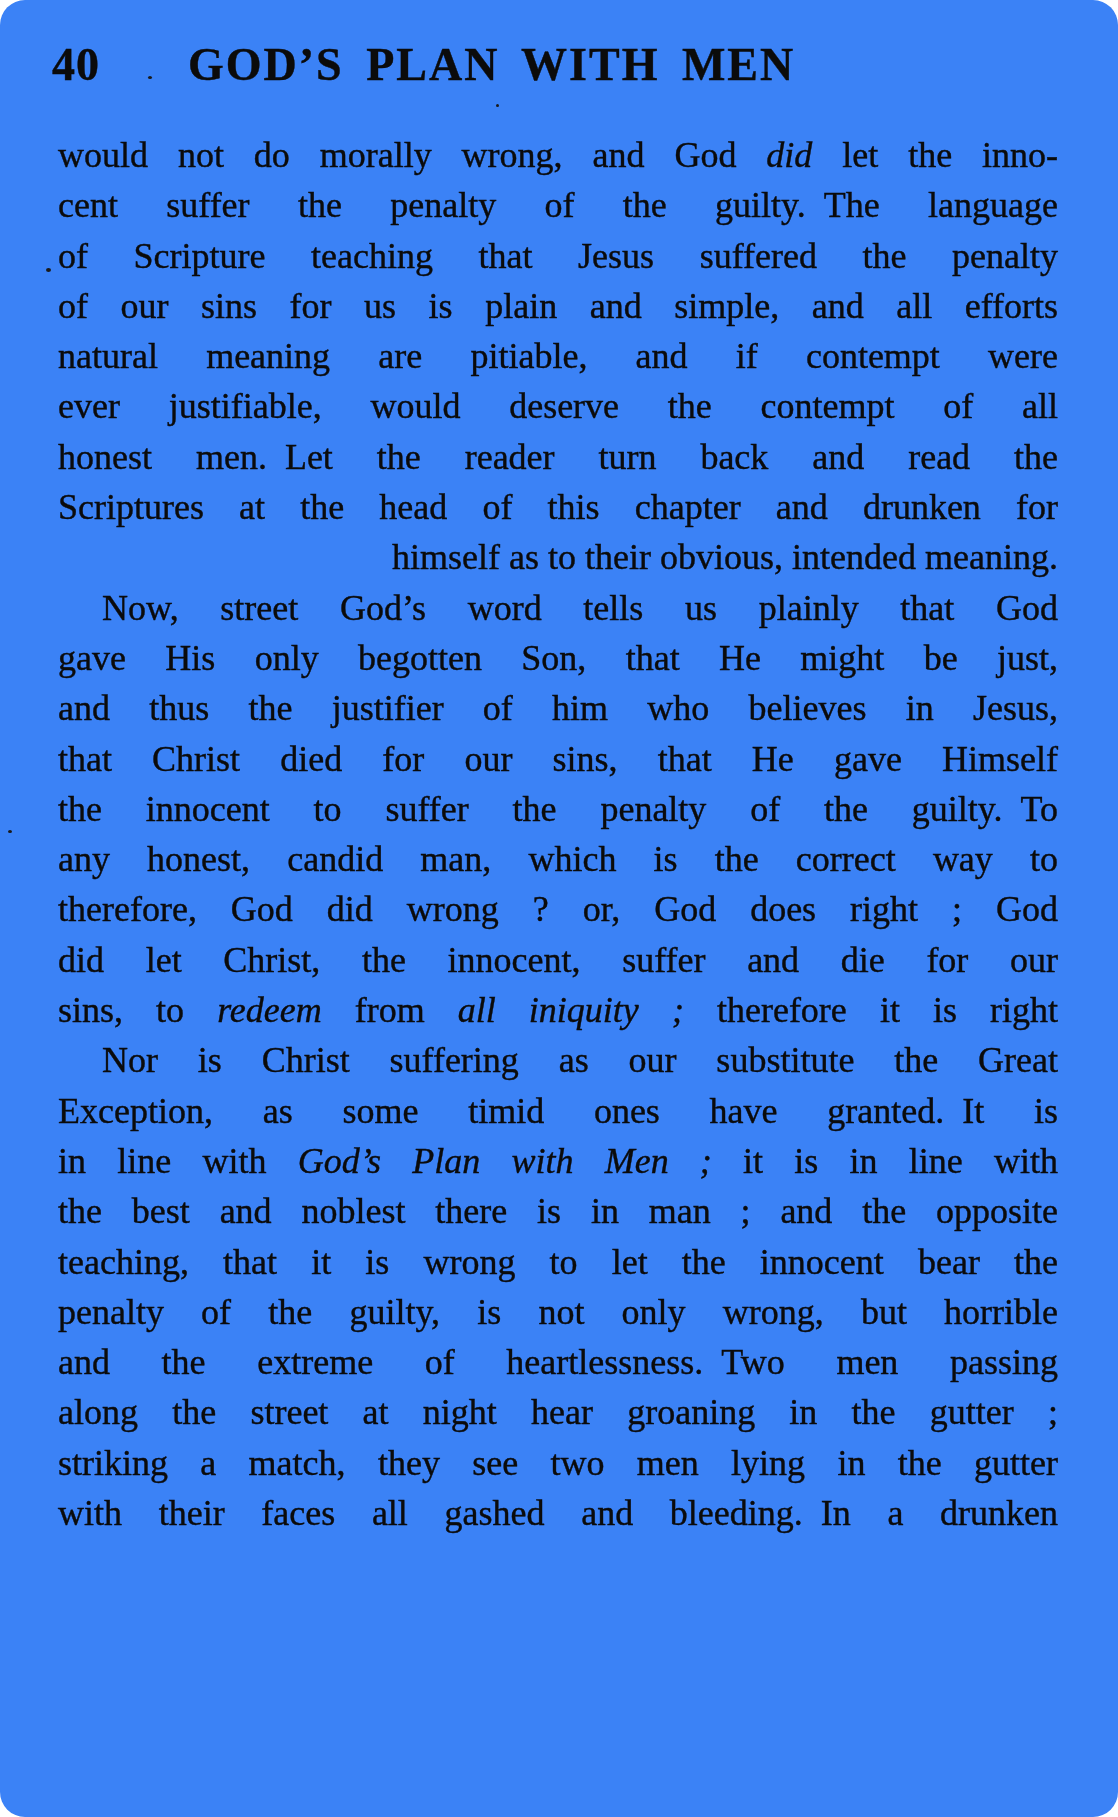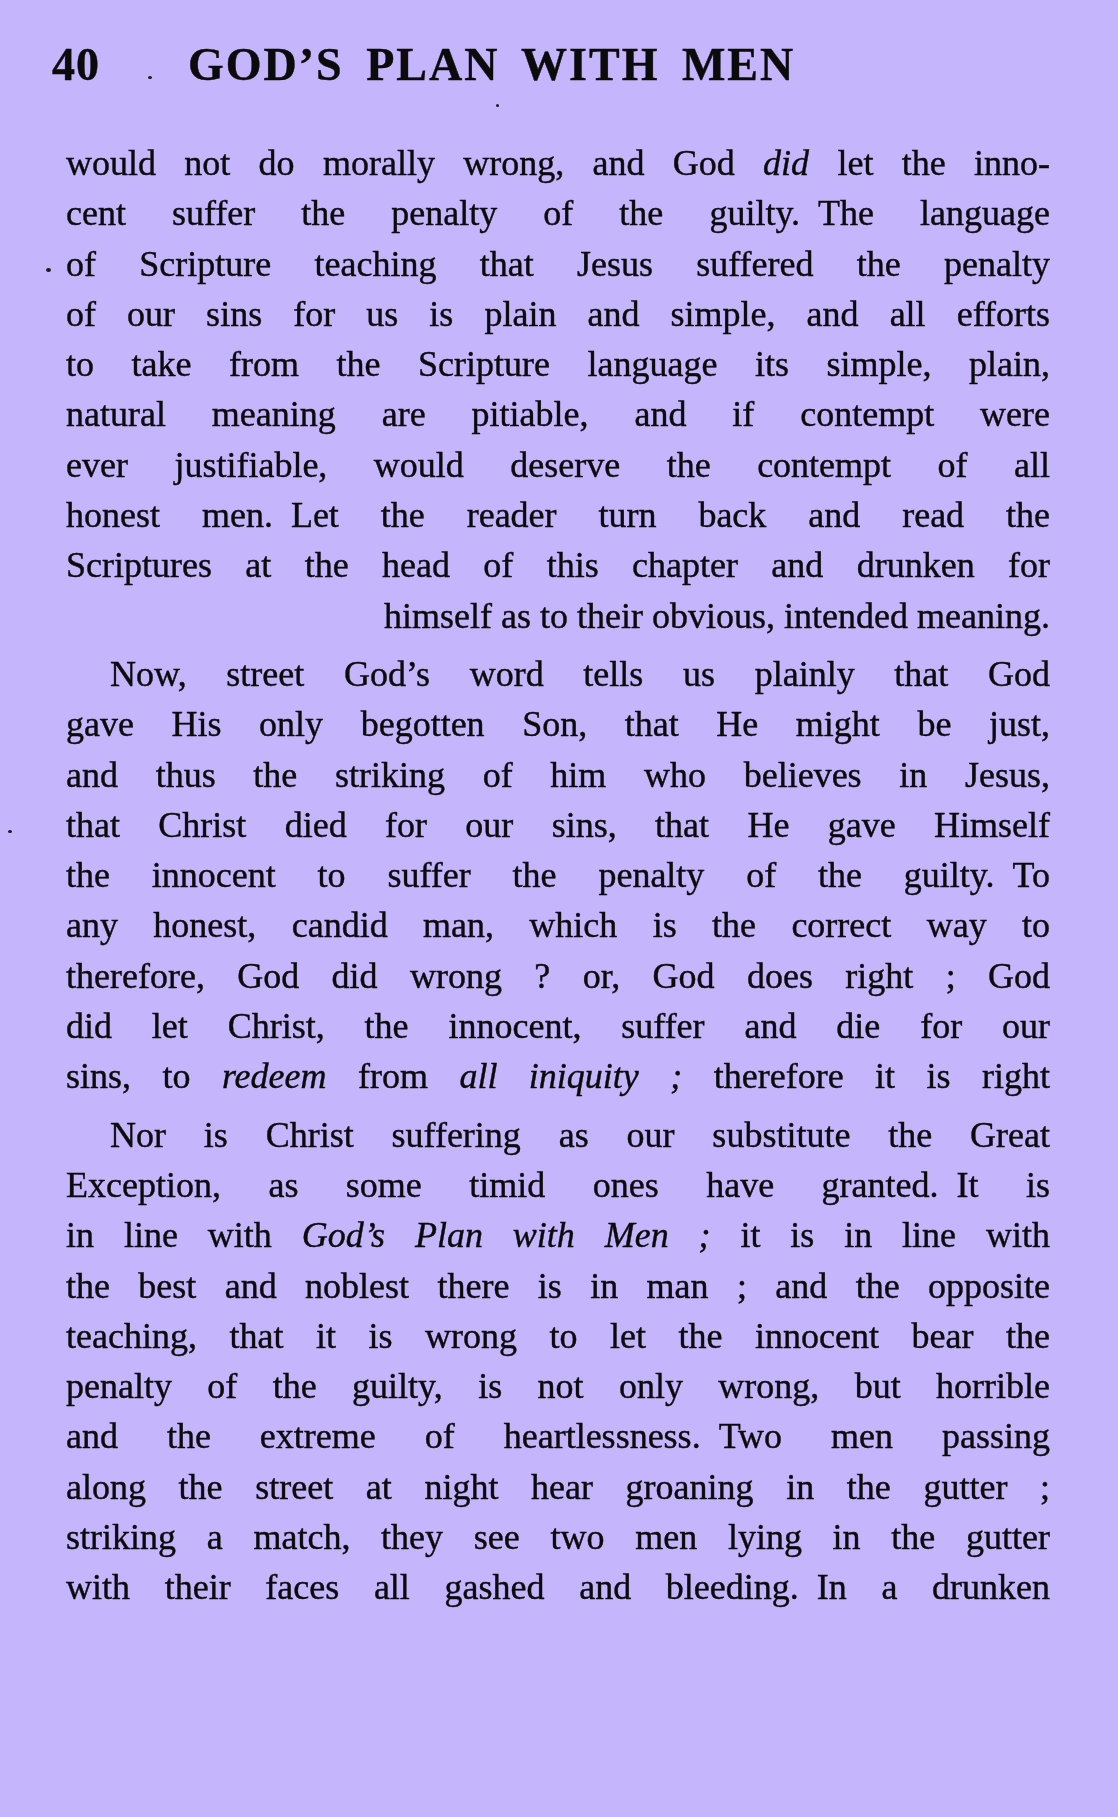--- a/index.html
+++ b/index.html
@@ -4,24 +4,25 @@
 <style>
   html, body {
     margin: 0;
     padding: 0;
     background: #ffffff;
   }
   .page {
     position: relative;
     width: 1118px;
     height: 1817px;
-    background: #c4b5fd;
+    background: #3b82f6;
     color: #0b0b0b;
     font-family: "Liberation Serif", "DejaVu Serif", serif;
     overflow: hidden;
+    border-radius: 25px;
     -webkit-text-stroke: 0.4px #0b0b0b;
   }
   .page-number {
     position: absolute;
     left: 52px;
     top: 42px;
     font-size: 46px;
     font-weight: bold;
     line-height: 1;
     letter-spacing: 1px;
@@ -40,21 +41,21 @@
     white-space: nowrap;
   }
   .page-body {
     position: absolute;
     left: 58px;
     top: 130px;
     width: 1000px;
     font-size: 36px;
     line-height: 50.3px;
   }
-  .paragraph { margin: 8px; }
+  .paragraph { margin: 0; }
   .line { text-align: right; }
   .line.j {
     text-align: justify;
     text-align-last: justify;
   }
   .line.indent { text-indent: 44px; }
   .it { font-style: italic; }
   .speck {
     position: absolute;
     background: #1a1a1a;
@@ -71,31 +72,30 @@
 <div class="page">
   <div class="page-number">40</div>
   <div class="running-title">GOD’S PLAN WITH MEN</div>
 
   <div class="page-body">
       <div class="paragraph">
         <div class="line j"><span>would not do morally wrong, and God </span><span class="it">did</span><span> let the inno-</span></div>
         <div class="line j"><span>cent suffer the penalty of the guilty. The language</span></div>
         <div class="line j"><span>of Scripture teaching that Jesus suffered the penalty</span></div>
         <div class="line j"><span>of our sins for us is plain and simple, and all efforts</span></div>
-        <div class="line j"><span>to take from the Scripture language its simple, plain,</span></div>
         <div class="line j"><span>natural meaning are pitiable, and if contempt were</span></div>
         <div class="line j"><span>ever justifiable, would deserve the contempt of all</span></div>
         <div class="line j"><span>honest men. Let the reader turn back and read the</span></div>
         <div class="line j"><span>Scriptures at the head of this chapter and drunken for</span></div>
         <div class="line"><span>himself as to their obvious, intended meaning.</span></div>
       </div>
       <div class="paragraph">
         <div class="line j indent"><span>Now, street God’s word tells us plainly that God</span></div>
         <div class="line j"><span>gave His only begotten Son, that He might be just,</span></div>
-        <div class="line j"><span>and thus the striking of him who believes in Jesus,</span></div>
+        <div class="line j"><span>and thus the justifier of him who believes in Jesus,</span></div>
         <div class="line j"><span>that Christ died for our sins, that He gave Himself</span></div>
         <div class="line j"><span>the innocent to suffer the penalty of the guilty. To</span></div>
         <div class="line j"><span>any honest, candid man, which is the correct way to</span></div>
         <div class="line j"><span>therefore, God did wrong ? or, God does right ; God</span></div>
         <div class="line j"><span>did let Christ, the innocent, suffer and die for our</span></div>
         <div class="line j"><span>sins, to </span><span class="it">redeem</span><span> from </span><span class="it">all iniquity ;</span><span> therefore it is right</span></div>
       </div>
       <div class="paragraph">
         <div class="line j indent"><span>Nor is Christ suffering as our substitute the Great</span></div>
         <div class="line j"><span>Exception, as some timid ones have granted. It is</span></div>

